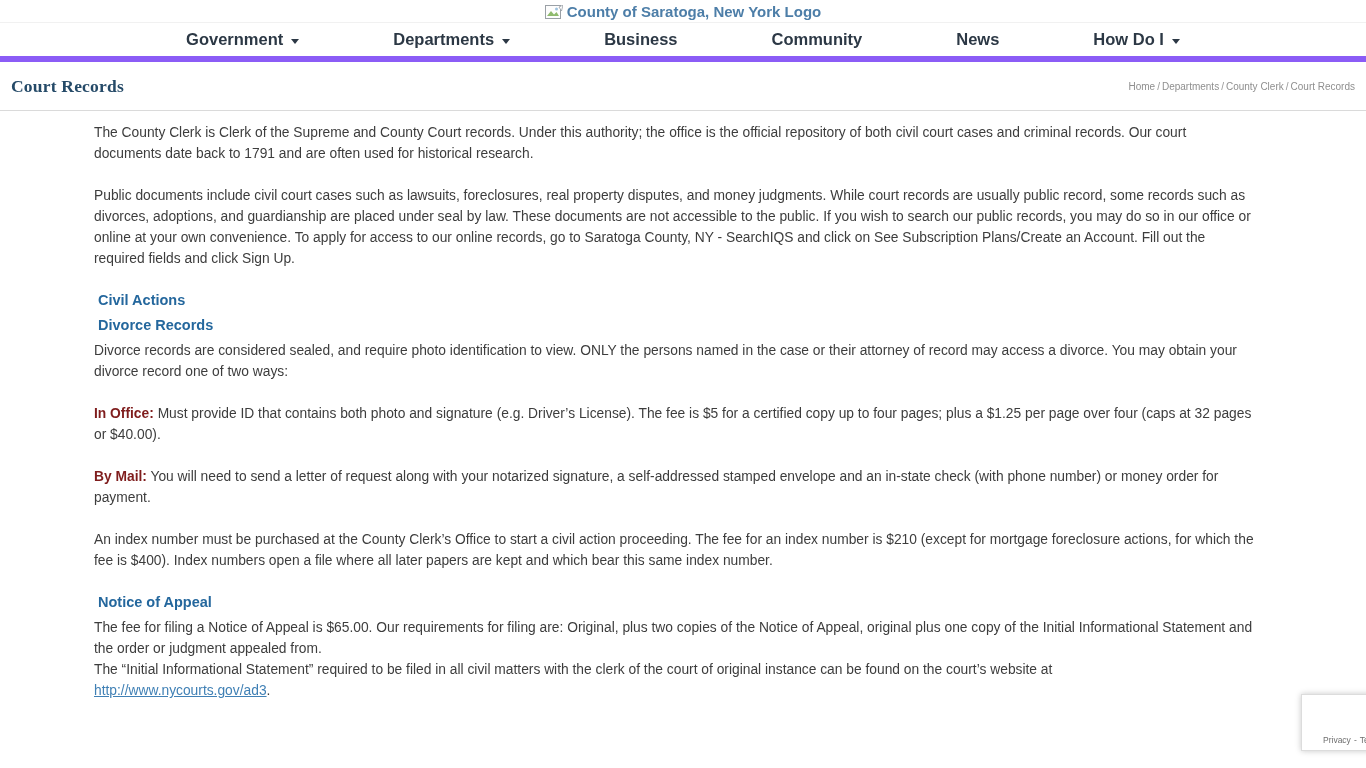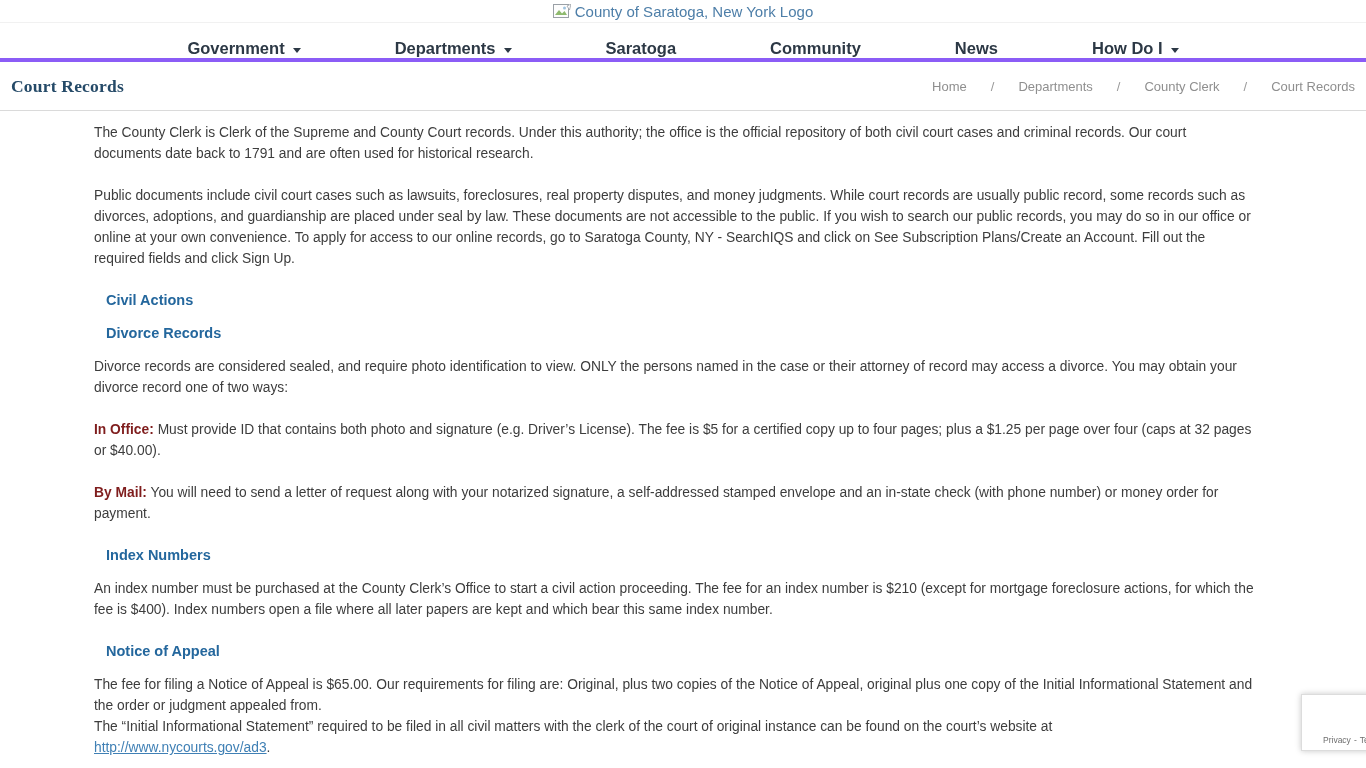--- a/index.html
+++ b/index.html
@@ -3,36 +3,36 @@
 <meta charset="utf-8">
 <style>
   * { box-sizing: border-box; }
   html,body { margin:0; padding:0; background:#fff; }
   .page {
     position:relative; width:1366px; height:768px; overflow:hidden; background:#fff;
     font-family:"Liberation Sans","DejaVu Sans",sans-serif;
   }
   
   .logo-bar { height:23px; display:flex; justify-content:center; align-items:center; border-bottom:1px solid #f1f1f1; }
-  .logo-link { display:flex; align-items:center; gap:4px; color:#4d7ea8; font-size:15px; text-decoration:none; cursor:pointer; }
+  .logo-link { display:flex; align-items:flex-end; gap:4px; color:#4d7ea8; font-size:15px; text-decoration:none; cursor:pointer;font-weight:bold; }
   .broken-img { display:inline-flex; align-items:center; }
   
-  .main-nav { height:39px; display:flex; justify-content:center; align-items:flex-end; border-bottom:4px solid #8b5cf6;gap:48px; }
+  .main-nav { height:39px; display:flex; justify-content:center; align-items:center; border-bottom:6px solid #8b5cf6;gap:48px; }
   .nav-item { display:flex; align-items:center; gap:8px; padding:0 23px; font-size:16.5px; font-weight:600; color:#2c3845; cursor:pointer; white-space:nowrap; }
   .caret { width:0; height:0; border-left:4.5px solid transparent; border-right:4.5px solid transparent; border-top:5.5px solid #2c3845; margin-top:3px; }
   
   .title-bar { height:49px; display:flex; justify-content:space-between; align-items:center; padding:16px 11px; border-bottom:1px solid #dadada; background:#fff; }
   .page-title { margin:0; font-family:"Liberation Serif","DejaVu Serif",serif; font-size:17.5px; font-weight:600; color:#254a68; letter-spacing:.2px; }
-  .breadcrumb { font-size:13px; color:#8f8f8f; display:flex; align-items:center; gap:24px; }
+  .breadcrumb { font-size:10px; color:#8f8f8f; display:flex; align-items:center; gap:2px; }
   .breadcrumb a { color:#8f8f8f; text-decoration:none; cursor:pointer; }
   .breadcrumb .sep { color:#9a9a9a; }
   
   .content { padding:11px 94px 0 94px; font-size:13.8px; line-height:21px; color:#3d3d3d; }
   .content p { margin:0 16px 21px 0; }
-  .content h3 { margin:12px; font-size:14.5px; line-height:21px; font-weight:700; color:#24679d; }
+  .content h3 { margin:4px; font-size:14.5px; line-height:21px; font-weight:700; color:#24679d; }
   .content strong { font-weight:700; color:#7f1d1d; }
   .body-link { color:#4080b5; text-decoration:underline; cursor:pointer; }
   
   .recaptcha-badge { position:absolute; top:694px; left:1301px; width:220px; height:57px; background:#fff; border:1px solid #dcdcdc; box-shadow:0 0 6px rgba(0,0,0,.22); }
   .privacy-terms { position:absolute; left:21px; bottom:5px; font-size:8.5px; color:#6f6f6f; display:flex; gap:3px; }
   .privacy-terms a { color:#6f6f6f; text-decoration:none; cursor:pointer; }
 </style>
 </head>
 <body>
 
@@ -55,21 +55,21 @@
   <nav class="main-nav">
     <div class="nav-item">
       <span>Government</span>
       <span class="caret"></span>
     </div>
     <div class="nav-item">
       <span>Departments</span>
       <span class="caret"></span>
     </div>
     <div class="nav-item">
-      <span>Saratoga</span>
+      <span>Business</span>
     </div>
     <div class="nav-item">
       <span>Community</span>
     </div>
     <div class="nav-item">
       <span>News</span>
     </div>
     <div class="nav-item">
       <span>How Do I</span>
       <span class="caret"></span>
@@ -95,21 +95,20 @@
 
     <h3>Civil Actions</h3>
 
     <h3>Divorce Records</h3>
     <p>Divorce records are considered sealed, and require photo identification to view. ONLY the persons named in the case or their attorney of record may access a divorce. You may obtain your divorce record one of two ways:</p>
 
     <p><strong>In Office:</strong><span> Must provide ID that contains both photo and signature (e.g. Driver’s License). The fee is $5 for a certified copy up to four pages; plus a $1.25 per page over four (caps at 32 pages or $40.00).</span></p>
 
     <p><strong>By Mail:</strong><span> You will need to send a letter of request along with your notarized signature, a self-addressed stamped envelope and an in-state check (with phone number) or money order for payment.</span></p>
 
-    <h3>Index Numbers</h3>
     <p>An index number must be purchased at the County Clerk’s Office to start a civil action proceeding. The fee for an index number is $210 (except for mortgage foreclosure actions, for which the fee is $400). Index numbers open a file where all later papers are kept and which bear this same index number.</p>
 
     <h3>Notice of Appeal</h3>
     <p><span>The fee for filing a Notice of Appeal is $65.00. Our requirements for filing are: Original, plus two copies of the Notice of Appeal, original plus one copy of the Initial Informational Statement and the order or judgment appealed from.</span><br>
       <span>The “Initial Informational Statement” required to be filed in all civil matters with the clerk of the court of original instance can be found on the court’s website at</span><br>
       <a class="body-link">http://www.nycourts.gov/ad3</a><span>.</span></p>
   </main>
 
   <div class="recaptcha-badge">
     <span class="privacy-terms">

